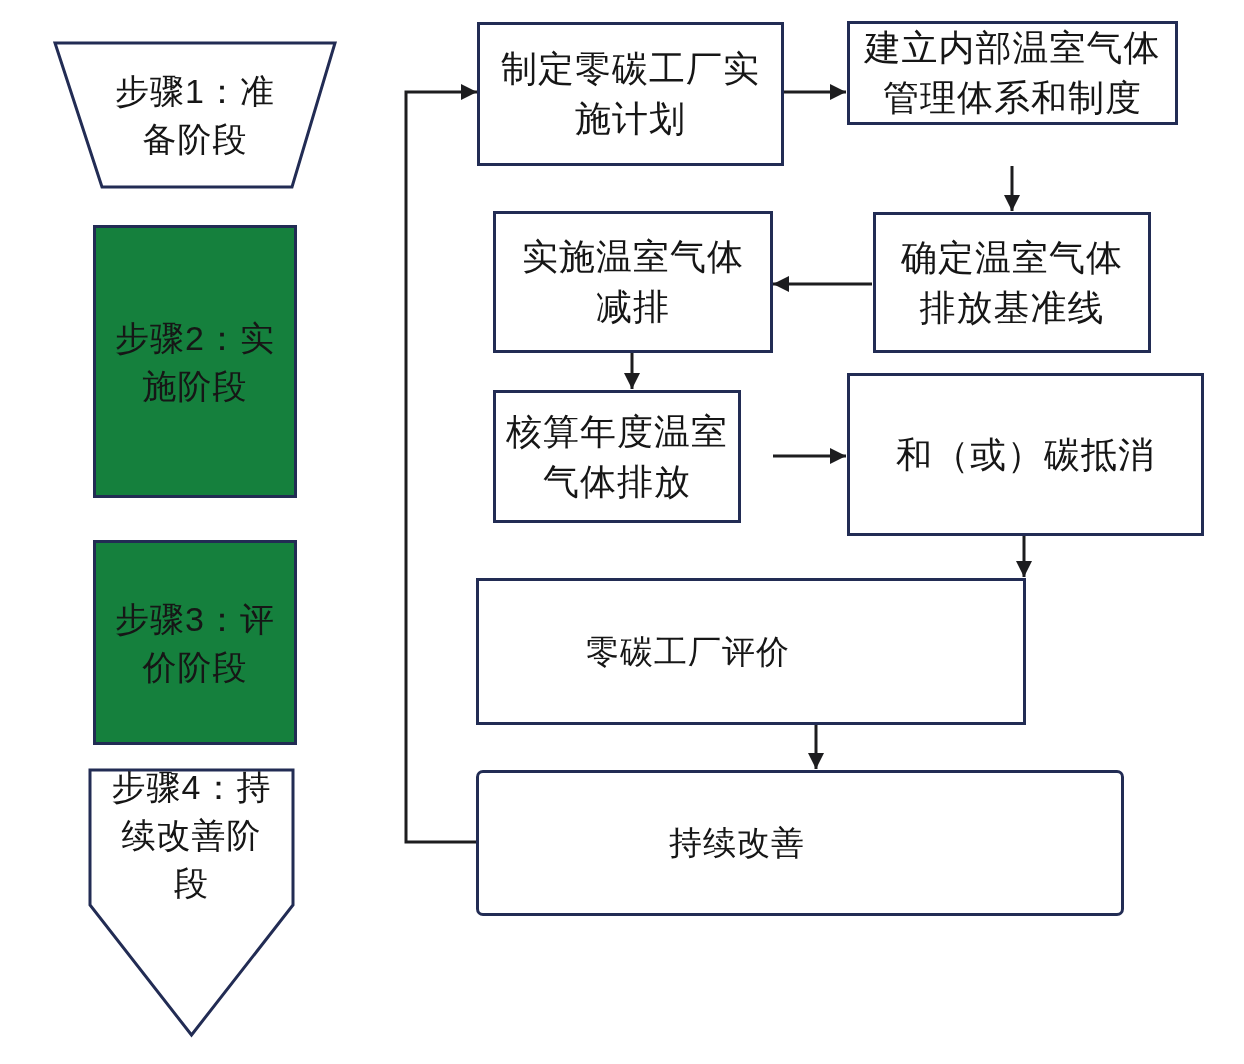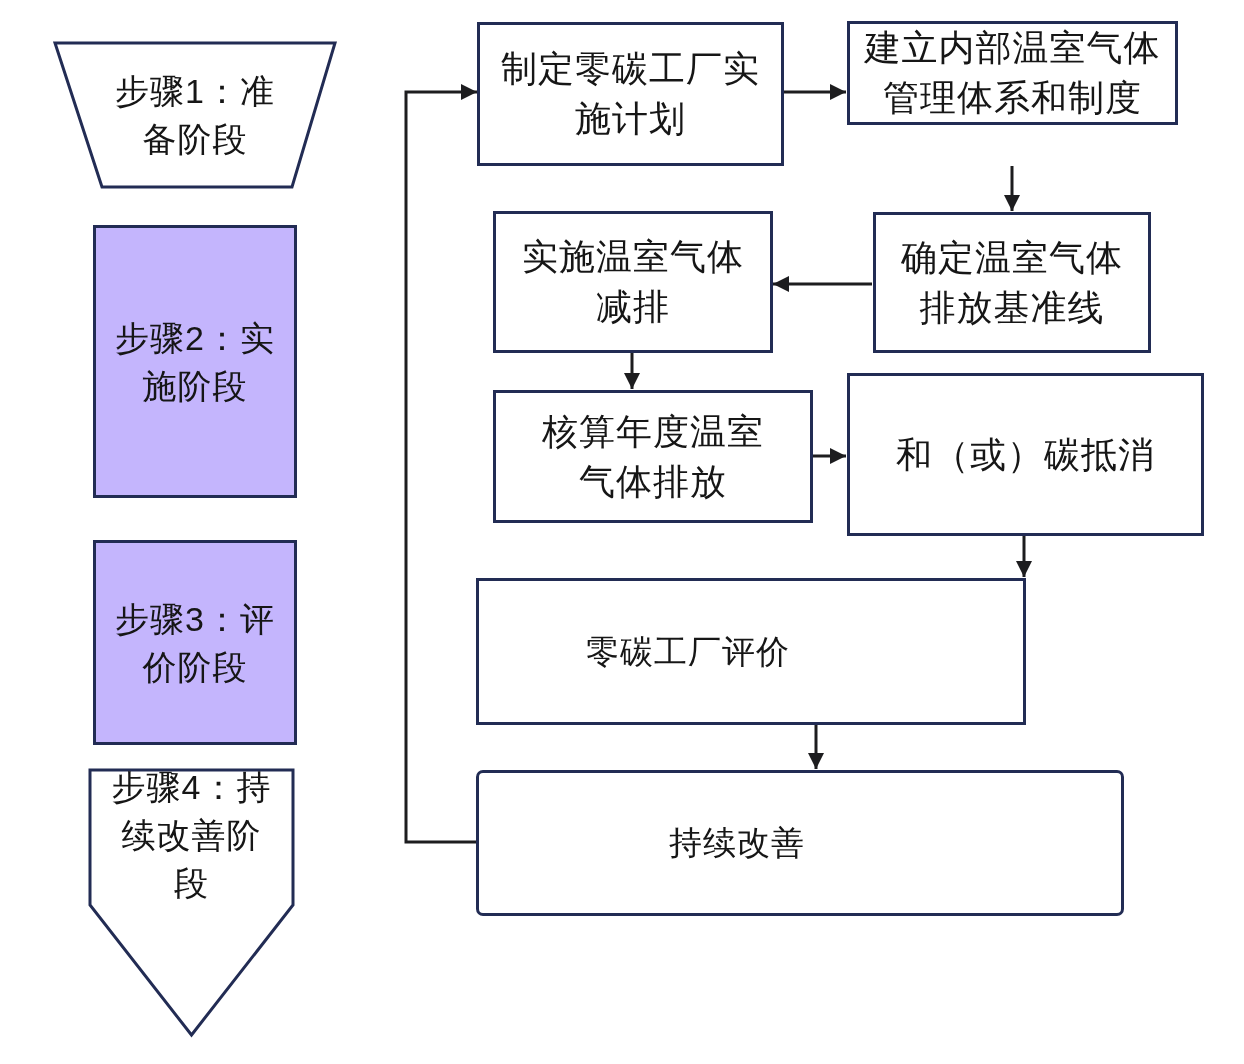--- a/index.html
+++ b/index.html
@@ -20,21 +20,21 @@
   .node{
     position:absolute;box-sizing:border-box;border:3px solid var(--shape-border);
     background:#ffffff;display:flex;align-items:center;justify-content:center;
     text-align:center;
   }
   .node-label{font-size:36px;line-height:50px;color:var(--text);letter-spacing:1px;}
   .node-label div{white-space:nowrap;}
   .wide .node-label{font-size:33px;line-height:44px;transform:translateX(-63px);}
   .step-rect{
     position:absolute;box-sizing:border-box;border:3px solid var(--shape-border);
-    background:#c4b5fd;display:flex;align-items:center;justify-content:center;
+    background:#15803d;display:flex;align-items:center;justify-content:center;
     text-align:center;
   }
   .step-label{font-size:34px;line-height:48px;color:var(--text);letter-spacing:1px;text-align:center;}
   .step-label div{white-space:nowrap;}
   .poly-label{position:absolute;display:flex;align-items:center;justify-content:center;text-align:center;}
   #step4-label{align-items:flex-start;}
 </style>
 </head>
 <body>
 
@@ -110,21 +110,21 @@
       </div>
   </div>
 
   <div class="node" style="left:493px;top:211px;width:280px;height:142px;">
     <div class="node-label">
         <div>实施温室气体</div>
         <div>减排</div>
       </div>
   </div>
 
-  <div class="node" style="left:493px;top:390px;width:320px;height:133px;">
+  <div class="node" style="left:493px;top:390px;width:248px;height:133px;">
     <div class="node-label">
         <div>核算年度温室</div>
         <div>气体排放</div>
       </div>
   </div>
 
   <div class="node" style="left:847px;top:373px;width:357px;height:163px;">
     <div class="node-label">
         <div>和（或）碳抵消</div>
       </div>

